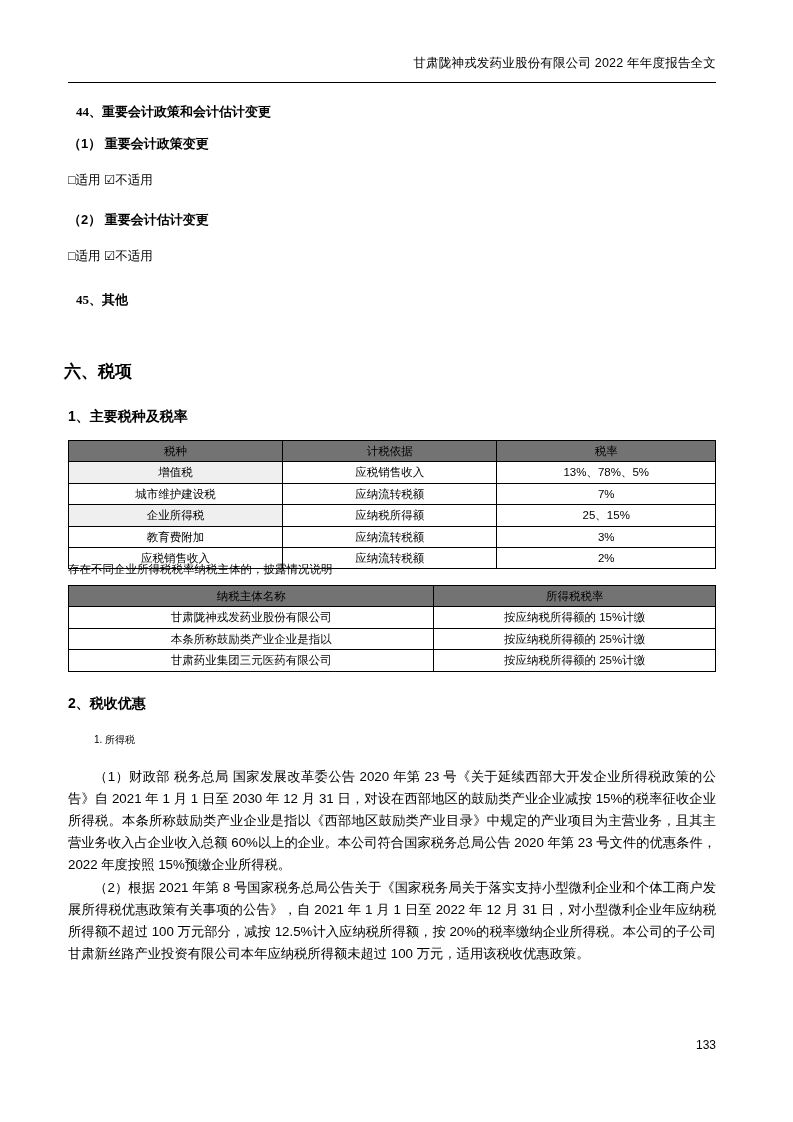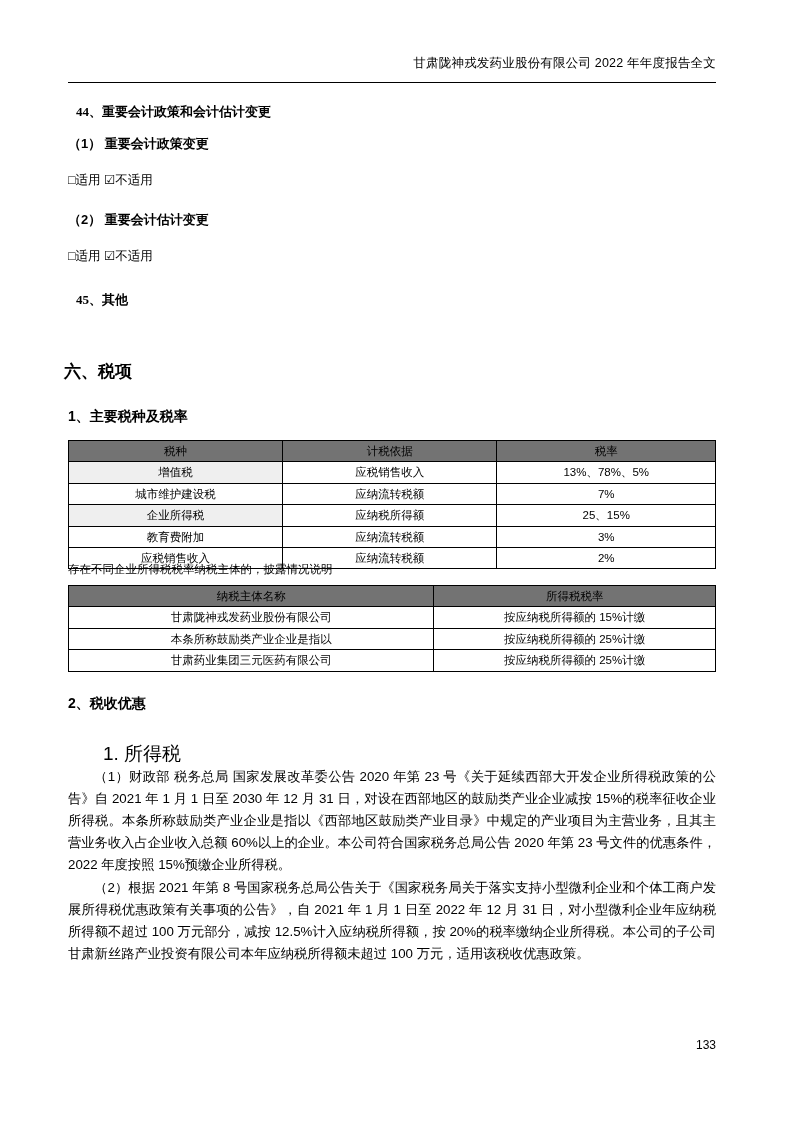--- a/index.html
+++ b/index.html
@@ -84,24 +84,23 @@
     font-size: 11.5px;
     font-family: "Liberation Sans", sans-serif;
   }
 
   .sec2tax {
     position: absolute; left: 68px; top: 695px;
     font-size: 14px; font-weight: bold;
     font-family: "Liberation Sans", sans-serif;
   }
   .item1 {
-    position: absolute; left: 103px; top: 733px;
-    font-size: 19px;
-    font-family: "Liberation Sans", sans-serif;
-    margin-top: 8px;
+    position: absolute; left: 94px; top: 733px;
+    font-size: 10px;
+    font-family: "Liberation Sans", sans-serif;
   }
   .para {
     position: absolute;
     left: 68px;
     width: 648px;
     font-size: 13.3px;
     line-height: 22px;
     text-align: justify;
     text-justify: inter-ideograph;
     text-indent: 26px;

